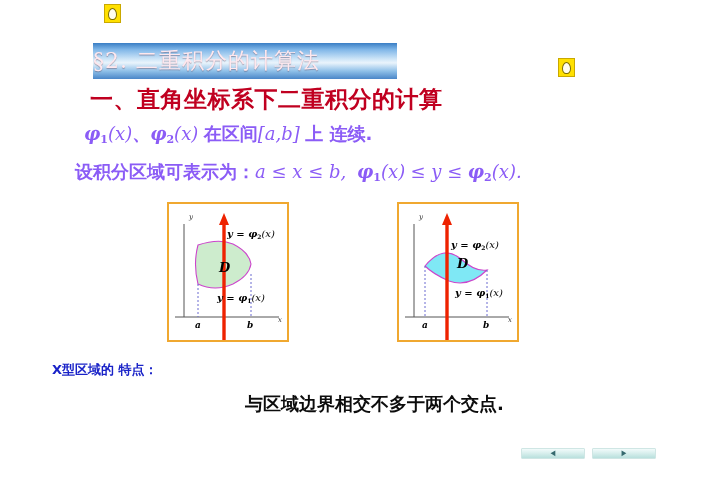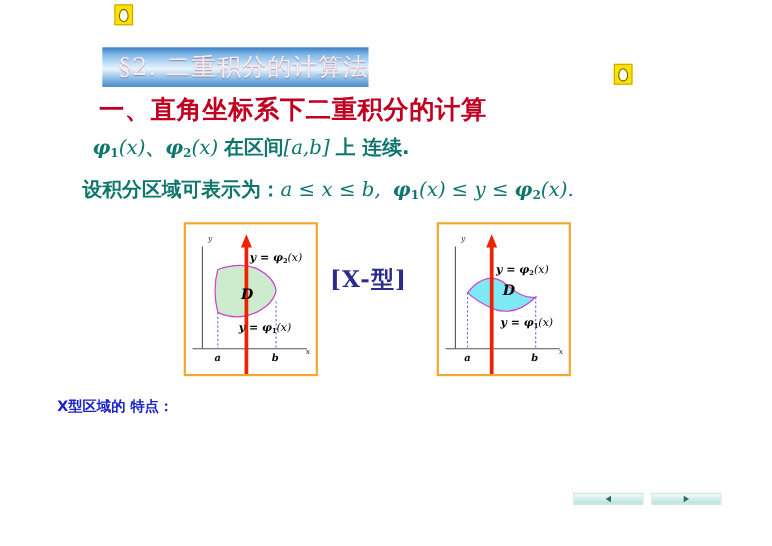--- a/index.html
+++ b/index.html
@@ -39,32 +39,32 @@
     box-sizing: border-box;
   }
   #marker-top-left { left: 104px; top: 4px; }
   #marker-right    { left: 558px; top: 58px; }
 
   
   #title-banner {
     position: absolute;
     left: 93px;
     top: 43px;
-    width: 242px;
+    width: 304px;
     height: 36px;
     background: linear-gradient(to bottom,
         #3a7ec4 0%,
         #7fb6e8 18%,
         #cfe6f8 45%,
         #eaf4fc 55%,
         #8fc0e8 78%,
         #4a86c8 100%);
     display: flex;
     align-items: center;
-    justify-content: flex-end;
+    justify-content: flex-start;
   }
   #title-banner .txt {
     font-family: "DejaVu Serif", "Liberation Serif", serif;
     font-size: 22px;
     color: #ffe8ee;
     letter-spacing: 1px;
     text-shadow: 0 1px 1px rgba(60,20,40,0.35);
     white-space: nowrap;
   }
 
@@ -78,21 +78,21 @@
     font-size: 23px;
     color: #c00020;
     white-space: nowrap;
     letter-spacing: 0.5px;
   }
 
   
   .math-line {
     position: absolute;
     font-family: "DejaVu Serif", "Liberation Serif", serif;
-    color: #0f766e;
+    color: #8b5cf6;
     white-space: nowrap;
   }
   #line-continuous {
     left: 84px;
     top: 122px;
     font-size: 17px;
   }
   #line-region {
     left: 75px;
     top: 160px;
@@ -278,23 +278,23 @@
       <text x="58" y="64" font-family="DejaVu Serif, serif" font-style="italic" font-weight="bold" font-size="13" fill="#000000">D</text>
       <text x="52" y="44" font-family="DejaVu Serif, serif" font-size="10" fill="#000000">
         <tspan font-style="italic" font-weight="bold">y</tspan><tspan font-weight="bold"> = </tspan><tspan font-weight="bold" font-style="italic">φ</tspan><tspan font-size="6" dy="2" font-weight="bold">2</tspan><tspan dy="-2" font-style="italic">(x)</tspan>
       </text>
       <text x="56" y="92" font-family="DejaVu Serif, serif" font-size="10" fill="#000000">
         <tspan font-style="italic" font-weight="bold">y</tspan><tspan font-weight="bold"> = </tspan><tspan font-weight="bold" font-style="italic">φ</tspan><tspan font-size="6" dy="2" font-weight="bold">1</tspan><tspan dy="-2" font-style="italic">(x)</tspan>
       </text>
     </svg>
   </div>
 
-  <div id="xtype-label">[X-型]</div>
 
   <div id="feature-label">X型区域的 特点：</div>
+  <div id="feature-line2">与区域边界相交不多于两个交点.</div>
 
   <div class="nav-button" id="nav-prev">
     <span class="glyph">◄</span>
   </div>
   <div class="nav-button" id="nav-next">
     <span class="glyph">►</span>
   </div>
 
 </div>
 

